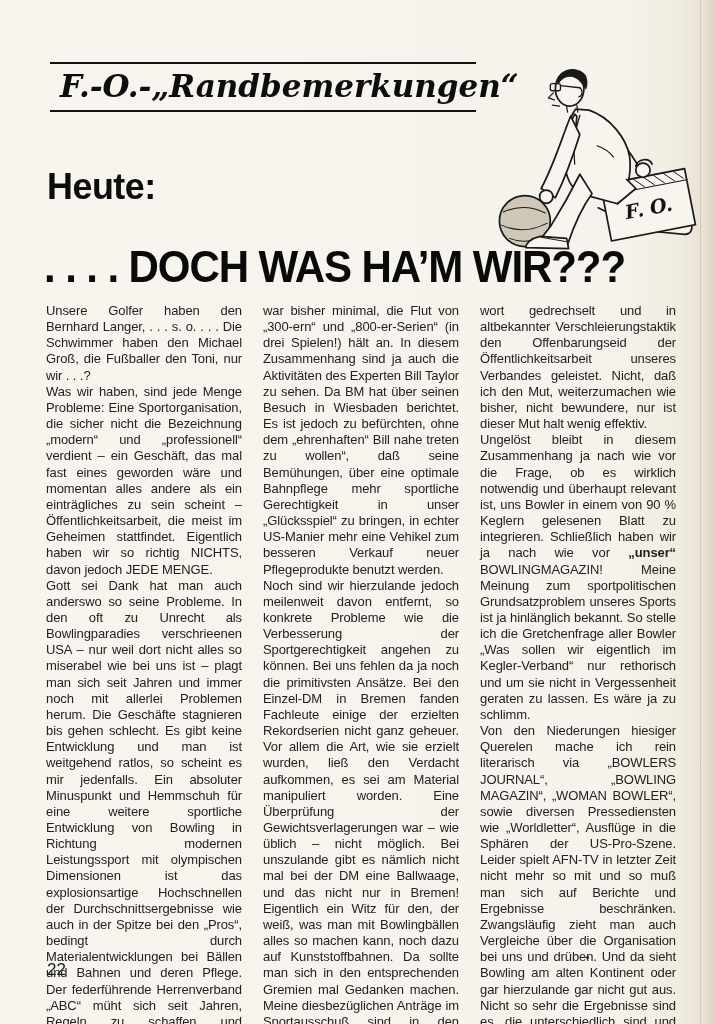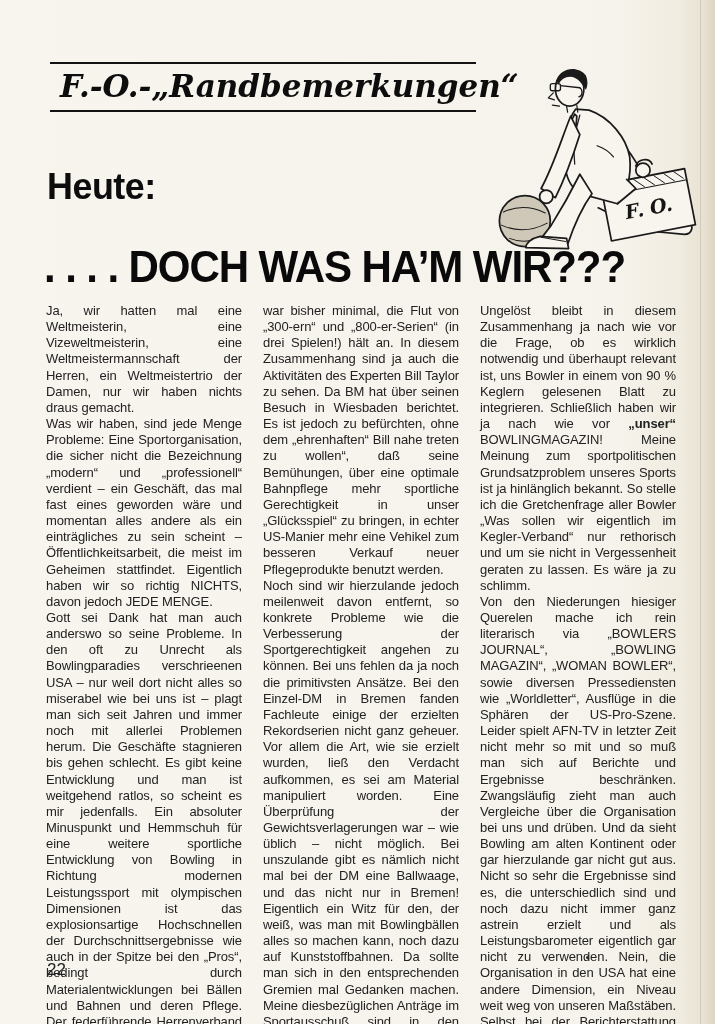--- a/index.html
+++ b/index.html
@@ -104,30 +104,31 @@
       <path d="M63,180 L87,184" stroke-width="1"></path>
     </g>
   </svg>
 
   <div class="kicker">Heute:</div>
 
   <div class="headline">. . . . DOCH WAS HA’M WIR???</div>
 
   <div class="article">
     <div class="col">
-      <p>Ja, wir hatten mal eine Weltmeisterin, eine Vizeweltmeisterin, eine Weltmeistermannschaft der Herren, ein Weltmeistertrio der Damen, nur wir haben nichts draus gemacht.</p>
+      <p>Unsere Golfer haben den Bernhard Langer, . . . s. o. . . . Die Schwimmer haben den Michael Groß, die Fußballer den Toni, nur wir . . .?</p>
       <p>Was wir haben, sind jede Menge Probleme: Eine Sportorganisation, die sicher nicht die Bezeichnung „modern“ und „professionell“ verdient – ein Geschäft, das mal fast eines geworden wäre und momentan alles andere als ein einträgliches zu sein scheint – Öffentlichkeitsarbeit, die meist im Geheimen stattfindet. Eigentlich haben wir so richtig NICHTS, davon jedoch JEDE MENGE.</p>
       <p>Gott sei Dank hat man auch anderswo so seine Probleme. In den oft zu Unrecht als Bowlingparadies verschrieenen USA – nur weil dort nicht alles so miserabel wie bei uns ist – plagt man sich seit Jahren und immer noch mit allerlei Problemen herum. Die Geschäfte stagnieren bis gehen schlecht. Es gibt keine Entwicklung und man ist weitgehend ratlos, so scheint es mir jedenfalls. Ein absoluter Minuspunkt und Hemmschuh für eine weitere sportliche Entwicklung von Bowling in Richtung modernen Leistungssport mit olympischen Dimensionen ist das explosionsartige Hochschnellen der Durchschnittsergebnisse wie auch in der Spitze bei den „Pros“, bedingt durch Materialentwicklungen bei Bällen und Bahnen und deren Pflege. Der federführende Herrenverband „ABC“ müht sich seit Jahren, Regeln zu schaffen und technische Überwachungsmöglichkeiten zu finden, um speziell das „Blocken“ in den Griff zu bekommen. Der Erfolg</p>
     </div>
     <div class="col">
       <p>war bisher minimal, die Flut von „300-ern“ und „800-er-Serien“ (in drei Spielen!) hält an. In diesem Zusammenhang sind ja auch die Aktivitäten des Experten Bill Taylor zu sehen. Da BM hat über seinen Besuch in Wiesbaden berichtet. Es ist jedoch zu befürchten, ohne dem „ehrenhaften“ Bill nahe treten zu wollen“, daß seine Bemühungen, über eine optimale Bahnpflege mehr sportliche Gerechtigkeit in unser „Glücksspiel“ zu bringen, in echter US-Manier mehr eine Vehikel zum besseren Verkauf neuer Pflegeprodukte benutzt werden.</p>
       <p>Noch sind wir hierzulande jedoch meilenweit davon entfernt, so konkrete Probleme wie die Verbesserung der Sportgerechtigkeit angehen zu können. Bei uns fehlen da ja noch die primitivsten Ansätze. Bei den Einzel-DM in Bremen fanden Fachleute einige der erzielten Rekordserien nicht ganz geheuer. Vor allem die Art, wie sie erzielt wurden, ließ den Verdacht aufkommen, es sei am Material manipuliert worden. Eine Überprüfung der Gewichtsverlagerungen war – wie üblich – nicht möglich. Bei unszulande gibt es nämlich nicht mal bei der DM eine Ballwaage, und das nicht nur in Bremen! Eigentlich ein Witz für den, der weiß, was man mit Bowlingbällen alles so machen kann, noch dazu auf Kunststoffbahnen. Da sollte man sich in den entsprechenden Gremien mal Gedanken machen. Meine diesbezüglichen Anträge im Sportausschuß sind in den Protokollen nachzulesen.</p>
 
     </div>
     <div class="col">
+      <p>wort gedrechselt und in altbekannter Verschleierungstaktik den Offenbarungseid der Öffentlichkeitsarbeit unseres Verbandes geleistet. Nicht, daß ich den Mut, weiterzumachen wie bisher, nicht bewundere, nur ist dieser Mut halt wenig effektiv.</p>
       <p>
         <span>Ungelöst bleibt in diesem Zusammenhang ja nach wie vor die Frage, ob es wirklich notwendig und überhaupt relevant ist, uns Bowler in einem von 90 % Keglern gelesenen Blatt zu integrieren. Schließlich haben wir ja nach wie vor </span><b>„unser“</b><span> BOWLINGMAGAZIN! Meine Meinung zum sportpolitischen Grundsatzproblem unseres Sports ist ja hinlänglich bekannt. So stelle ich die Gretchenfrage aller Bowler „Was sollen wir eigentlich im Kegler-Verband“ nur rethorisch und um sie nicht in Vergessenheit geraten zu lassen. Es wäre ja zu schlimm.</span>
       </p>
       <p>Von den Niederungen hiesiger Querelen mache ich rein literarisch via „BOWLERS JOURNAL“, „BOWLING MAGAZIN“, „WOMAN BOWLER“, sowie diversen Pressediensten wie „Worldletter“, Ausflüge in die Sphären der US-Pro-Szene. Leider spielt AFN-TV in letzter Zeit nicht mehr so mit und so muß man sich auf Berichte und Ergebnisse beschränken. Zwangsläufig zieht man auch Vergleiche über die Organisation bei uns und drüben. Und da sieht Bowling am alten Kontinent oder gar hierzulande gar nicht gut aus. Nicht so sehr die Ergebnisse sind es, die unterschiedlich sind und noch dazu nicht immer ganz astrein erzielt und als Leistungsbarometer eigentlich gar nicht zu verwenden. Nein, die Organisation in den USA hat eine andere Dimension, ein Niveau weit weg von unseren Maßstäben. Selbst bei der Berichterstattung beginnt dies und bei den Spielern, in der Spitze Vollprofis, endet es. Lassen wir den „business“-orientierten Spielbetrieb der Profis ausschließlich in Einzel-</p>
     </div>
   </div>
 
   <div class="pagenum">22</div>
   <div class="speck"></div>
 </div>

